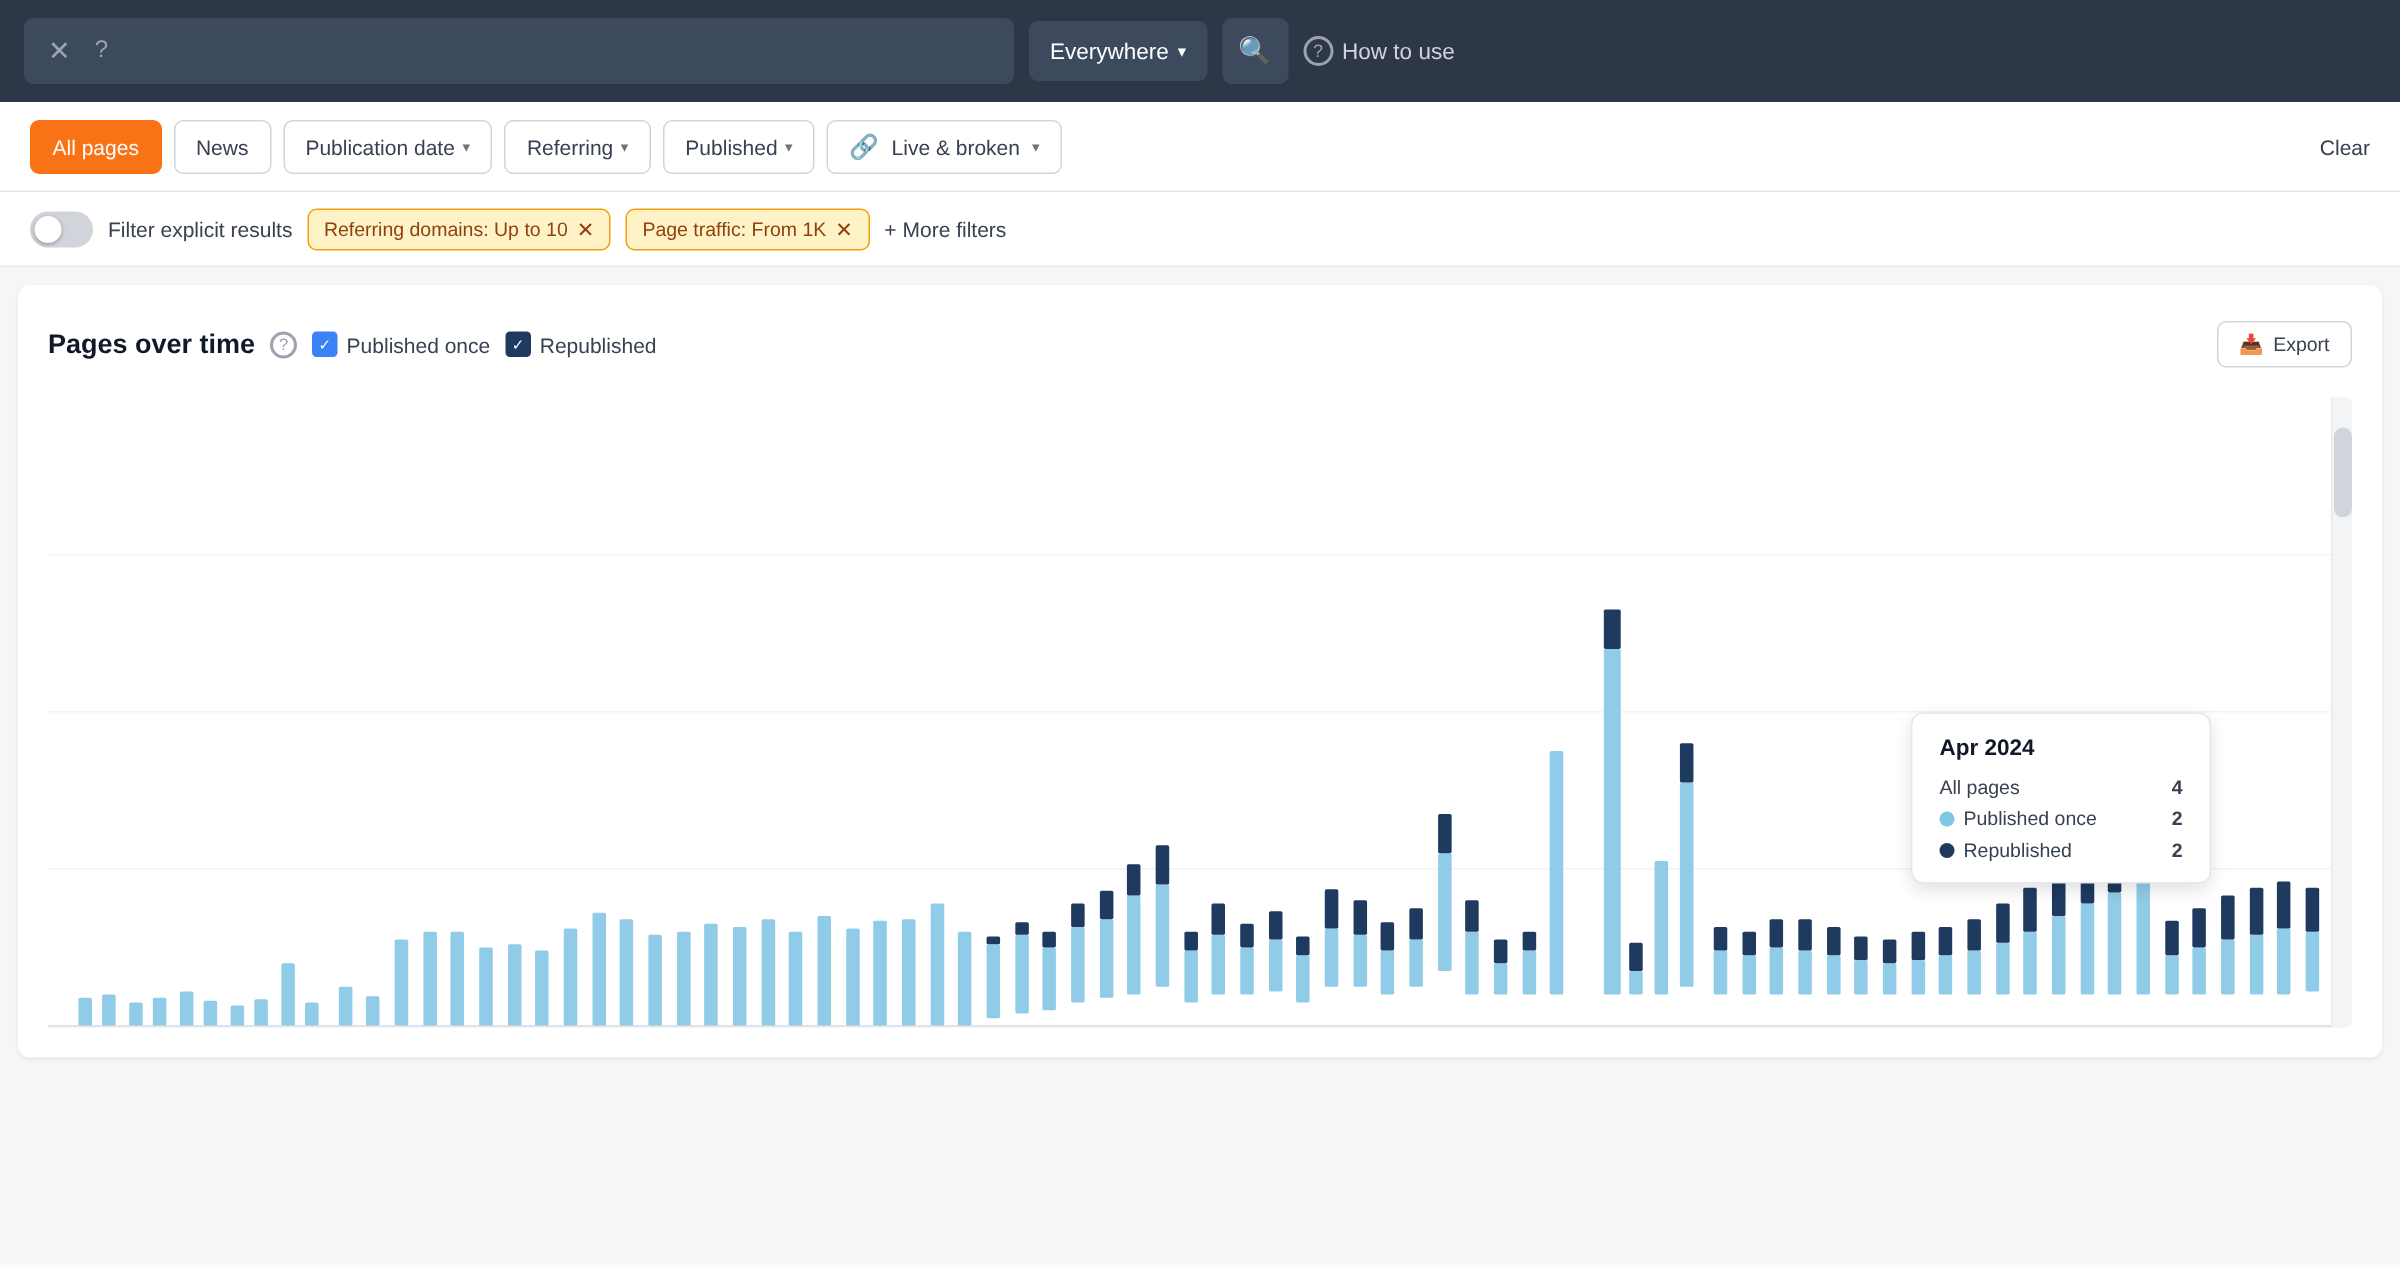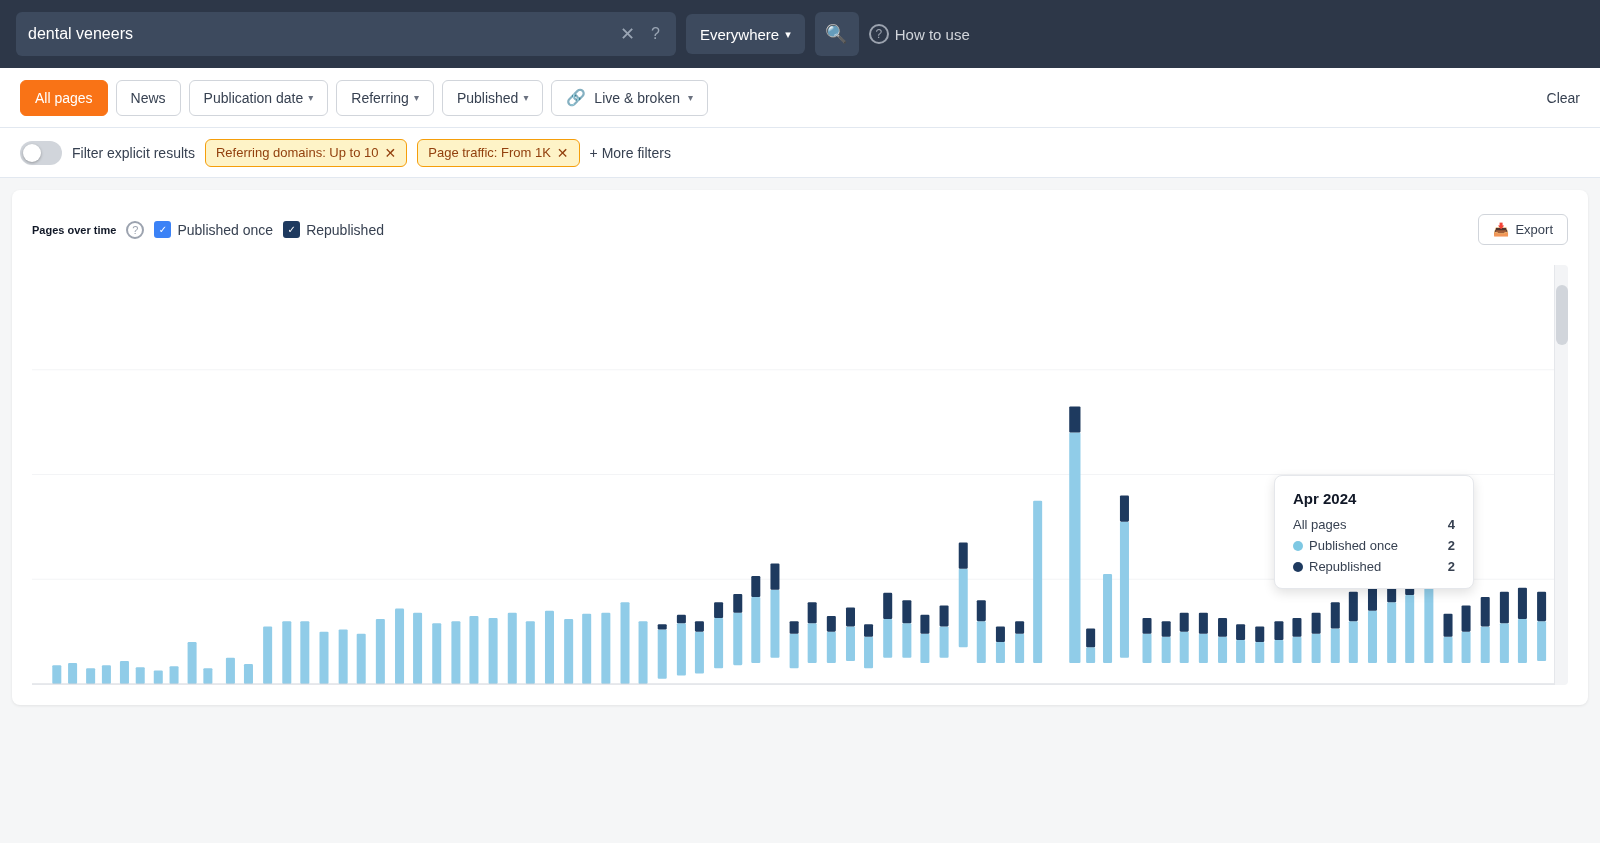--- a/index.html
+++ b/index.html
@@ -204,21 +204,21 @@
       align-items: center;
       justify-content: space-between;
       margin-bottom: 20px;
     }
     .chart-title-area {
       display: flex;
       align-items: center;
       gap: 10px;
     }
     .chart-title {
-      font-size: 11px;
+      font-size: 18px;
       font-weight: 600;
       color: #111827;
     }
     .help-icon {
       width: 18px;
       height: 18px;
       border-radius: 50%;
       border: 2px solid #9ca3af;
       color: #9ca3af;
       font-size: 11px;
@@ -356,21 +356,20 @@
       position: absolute;
       top: 20px;
       left: 1px;
     }
   </style>
 </head>
 <body>
 
 <div class="header">
   <div class="search-box">
-    <input class="search-input" value="dental veneers" type="text" style="">
     <button class="header-icon-btn">✕</button>
     <button class="header-icon-btn" style="font-size:16px;">?</button>
   </div>
   <button class="location-btn">
     <span>Everywhere</span>
     <span style="font-size:11px;">▾</span>
   </button>
   <button class="search-btn">
     <span>🔍</span>
   </button>

